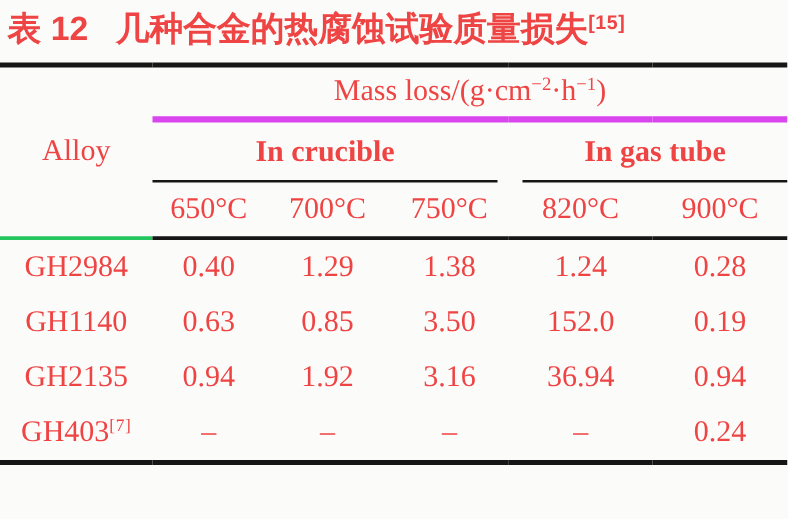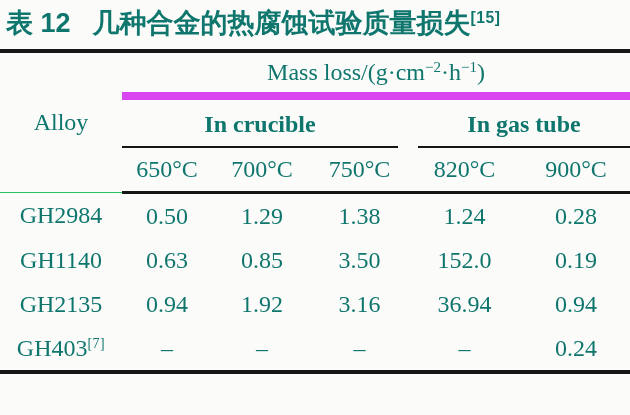--- a/index.html
+++ b/index.html
@@ -1,21 +1,21 @@
 <!DOCTYPE html>
 <html><head>
 <meta charset="utf-8">
 <style>
   html, body { margin: 0; padding: 0; }
   .page {
     position: relative;
     width: 630px;
     height: 415px;
     background: #fbfbf9;
-    color: #0f766e;
+    color: #ef4444;
     overflow: hidden;
     box-sizing: border-box;
     font-family: "Liberation Serif", "DejaVu Serif", serif;
   }
   .title-zh {
     margin: 6px 0 0 6px;
     font-size: 27px;
     line-height: 34px;
     font-weight: 700;
     font-family: "Liberation Sans", "DejaVu Sans", sans-serif;
@@ -47,26 +47,26 @@
     font-size: 24px;
   }
   .tbl th, .tbl td {
     font-weight: normal;
     padding: 0;
     text-align: center;
     white-space: nowrap;
   }
   .alloy-th {
     vertical-align: middle;
-    border-bottom: 1px solid #22c55e;
+    border-bottom: 3px solid #22c55e;
   }
   .unit-th {
     height: 39px;
     vertical-align: middle;
-    border-bottom: 8px solid #d946ef;
+    border-bottom: 5px solid #d946ef;
     padding-left: 48px;
     margin-top: 44px;
   }
   .unit-th sup {
     font-size: 15px;
     position: relative;
     top: -8px;
     vertical-align: baseline;
   }
   .grp-th { height: 48px; vertical-align: bottom; }
@@ -126,21 +126,21 @@
         <th class="temp-th">650°C</th>
         <th class="temp-th">700°C</th>
         <th class="temp-th">750°C</th>
         <th class="temp-th">820°C</th>
         <th class="temp-th">900°C</th>
       </tr>
     </thead>
     <tbody>
       <tr>
         <td><span>GH2984</span><sup class="ref"></sup></td>
-        <td>0.50</td>
+        <td>0.40</td>
         <td>1.29</td>
         <td>1.38</td>
         <td>1.24</td>
         <td>0.28</td>
       </tr>
       <tr>
         <td><span>GH1140</span><sup class="ref"></sup></td>
         <td>0.63</td>
         <td>0.85</td>
         <td>3.50</td>

